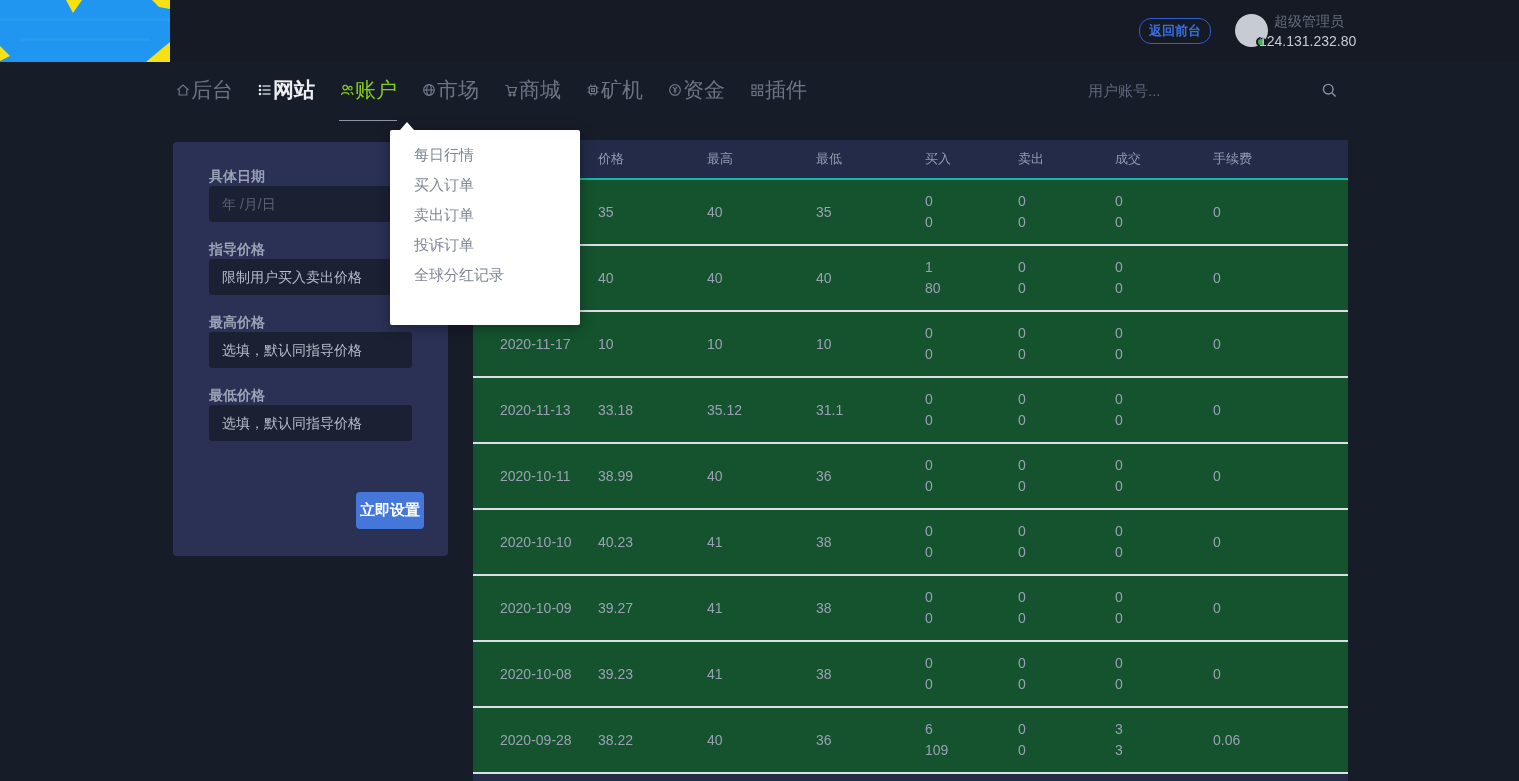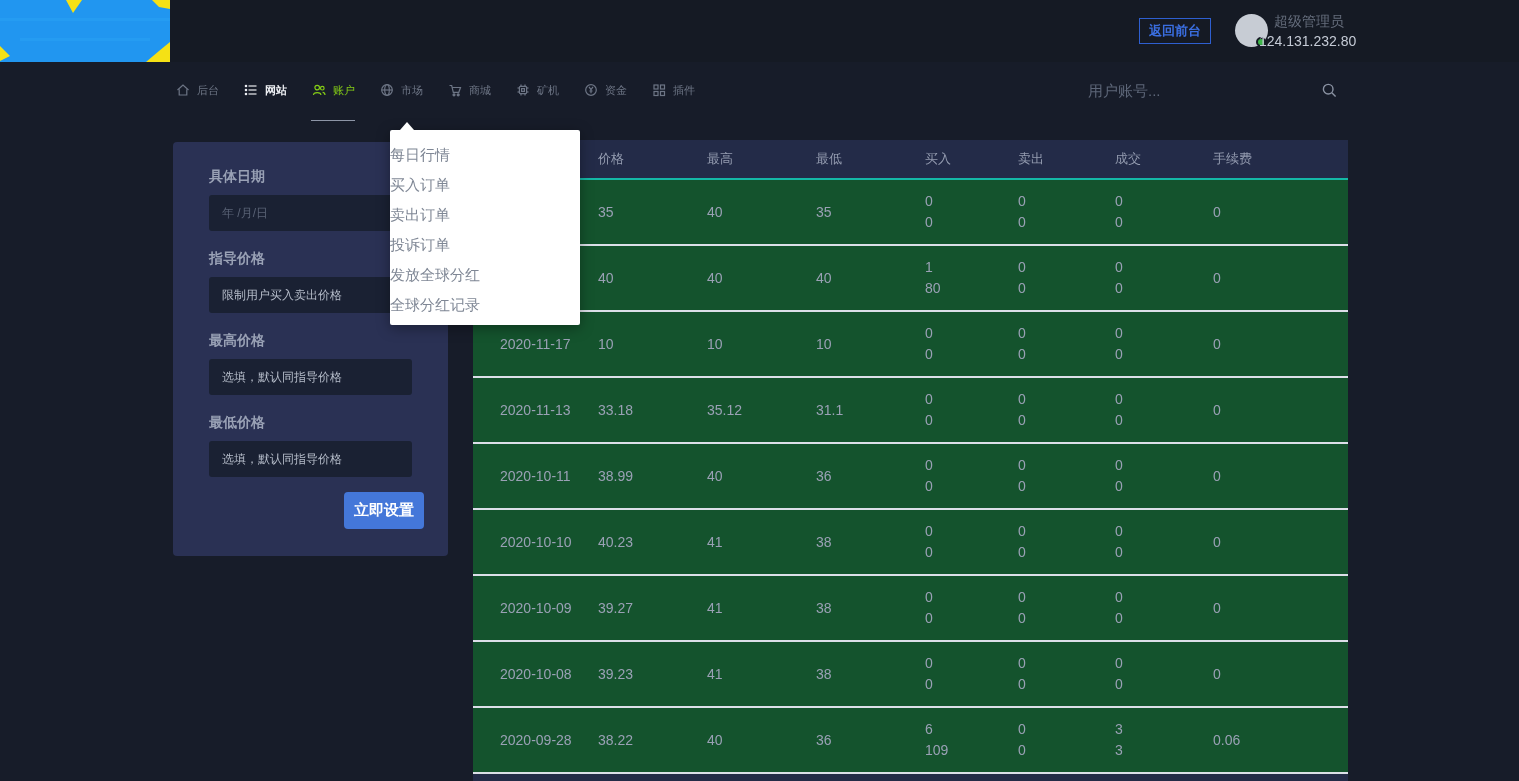--- a/index.html
+++ b/index.html
@@ -6,76 +6,76 @@
   html,body { width:1519px; height:781px; overflow:hidden; }
   body {
     font-family:"Liberation Sans","DejaVu Sans",sans-serif;
     background:#171c29; position:relative; color:#9aa2b5;
   }
   
   .topbar { position:absolute; left:0; top:0; width:1519px; height:62px; background:#151a24; }
   .logo { position:absolute; left:0; top:0; width:170px; height:62px; cursor:pointer; }
   .back-btn {
     position:absolute; left:1139px; top:18px; width:72px; height:26px;
-    background:transparent; border:1px solid #2e5fd0; border-radius:0;
+    background:transparent; border:1px solid #2e5fd0; border-radius:12px;
     color:#3a6ee0; font-size:13px; font-weight:bold; line-height:24px; text-align:center; cursor:pointer;
   }
   .avatar { position:absolute; left:1235px; top:14px; width:33px; height:33px; border-radius:50%; background:#c7ccd4; cursor:pointer; }
   .status-dot { position:absolute; left:21px; top:23px; width:10px; height:10px; border-radius:50%;
     background:#3db549; border:2px solid #151a24; }
   .user-name { position:absolute; left:1274px; top:13px; font-size:14px; color:#656d7c; }
   .user-ip   { position:absolute; left:1259px; top:33px; font-size:14px; color:#c5cbd6; }
   
   .navbar { position:absolute; left:0; top:62px; width:1519px; height:56px;
     display:flex; align-items:center; padding-left:175px; gap:24px; }
-  .nav-item { position:relative; display:flex; align-items:center; gap:6px;
-    font-size:11px; color:#6d7585; cursor:pointer; height:56px; }
+  .nav-item { position:relative; display:flex; align-items:center; 
+    font-size:21px; color:#6d7585; cursor:pointer; height:56px; }
   .nav-item svg { width:16px; height:16px; }
   .nav-item.bright { color:#eceef2; font-weight:bold; }
   .nav-item.underlined { color:#84cc16; }
   .nav-item.underlined::after { content:""; position:absolute; left:0; right:0; bottom:-3px;
     height:1px; background:#8d95a6; }
   .nav-search { position:absolute; left:1088px; top:0; height:56px; width:250px;
     display:flex; align-items:center; }
   .nav-search input { flex:1; background:transparent; border:none; outline:none;
     font-size:15px; color:#c5cbd6; font-family:inherit; }
   .nav-search input::placeholder { color:#5d6678; }
   .search-icon { color:#8a92a2; cursor:pointer; margin-left:10px; }
   .search-icon svg { width:17px; height:17px; display:block; }
   
   .panel { position:absolute; left:173px; top:142px; width:275px; height:414px;
     background:#2a3154; border-radius:4px; padding:26px 36px; }
   .field-label { font-size:14px; font-weight:bold; color:#99a1b5; height:18px; margin-top:19px; }
   .field-label:first-child { margin-top:0; }
-  .panel input { width:100%; height:36px; margin-top:9px; background:#1a2133;
+  .panel input { width:100%; height:36px; background:#1a2133;
     border:none; border-radius:3px; outline:none; padding:0 13px;
-    font-size:12px; color:#b6bdca; font-family:inherit; }
+    font-size:14px; color:#b6bdca; font-family:inherit; }
   .panel input::placeholder { color:#b6bdca; }
   .panel input.dim::placeholder { color:#596275; }
-  .submit-btn { position:absolute; right:24px; top:350px; width:80px; height:37px;
+  .submit-btn { position:absolute; right:24px; top:350px; width:68px; height:37px;
     background:#4477d9; border:none; border-radius:4px; color:#ffffff;
     font-size:15px; font-weight:bold; cursor:pointer; font-family:inherit; }
   
   .market-table { position:absolute; left:473px; top:140px; width:875px; height:641px; overflow:hidden; }
   .t-row { display:grid; grid-template-columns:98px 109px 109px 109px 93px 97px 98px 1fr;
     padding-left:27px; align-items:center; }
   .t-head { height:40px; background:#232b48; border-bottom:2px solid #14b8a6;
     font-size:13px; color:#949cb0; }
   .t-body-row { height:66px; background:#14532d; border-bottom:2px solid #dcdfe8;
     font-size:14px; color:#9aa1b5; }
   .t-cell { line-height:21px; }
   .t-partial { height:12px; background:#232b47; }
   
   .dropdown { position:absolute; left:390px; top:130px; width:190px; height:195px;
     background:#ffffff; border-radius:2px; box-shadow:0 3px 14px rgba(0,0,0,.35);
     padding-top:10px; z-index:10; }
   .dropdown::before { content:""; position:absolute; left:10px; top:-8px; width:0; height:0;
     border-left:7px solid transparent; border-right:7px solid transparent;
     border-bottom:8px solid #ffffff; }
-  .menu-item { height:30px; line-height:30px; font-size:15px;
+  .menu-item { height:30px; line-height:30px; padding-left:24px; font-size:15px;
     color:#7f8795; cursor:pointer; }
 </style>
 </head>
 <body>
 
 <div class="topbar">
   <div class="logo">
     <svg width="170" height="62" viewBox="0 0 170 62">
       <rect x="0" y="0" width="170" height="62" fill="#2196f0"></rect>
       <rect x="0" y="18" width="170" height="3" fill="#28a0f4" opacity="0.6"></rect>
@@ -387,15 +387,14 @@
       </div>
     </div>
   <div class="t-partial"></div>
 </div>
 
 <div class="dropdown" id="market-menu">
     <div class="menu-item">每日行情</div>
     <div class="menu-item">买入订单</div>
     <div class="menu-item">卖出订单</div>
     <div class="menu-item">投诉订单</div>
-    <div class="menu-item">发放全球分红</div>
     <div class="menu-item">全球分红记录</div>
   </div>
 
 </body></html>

